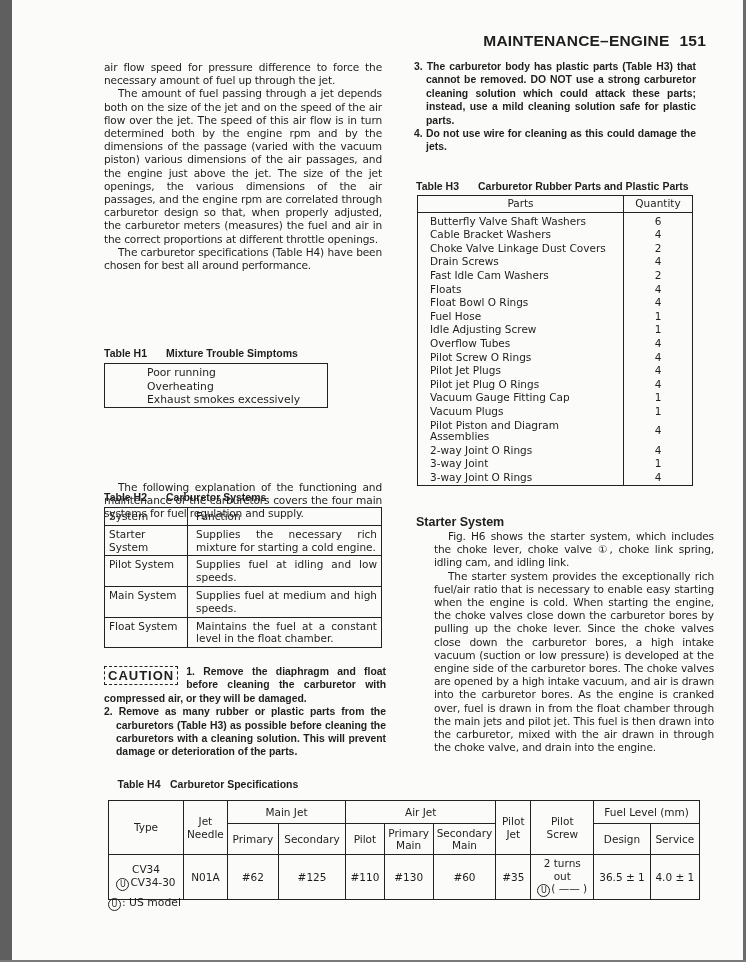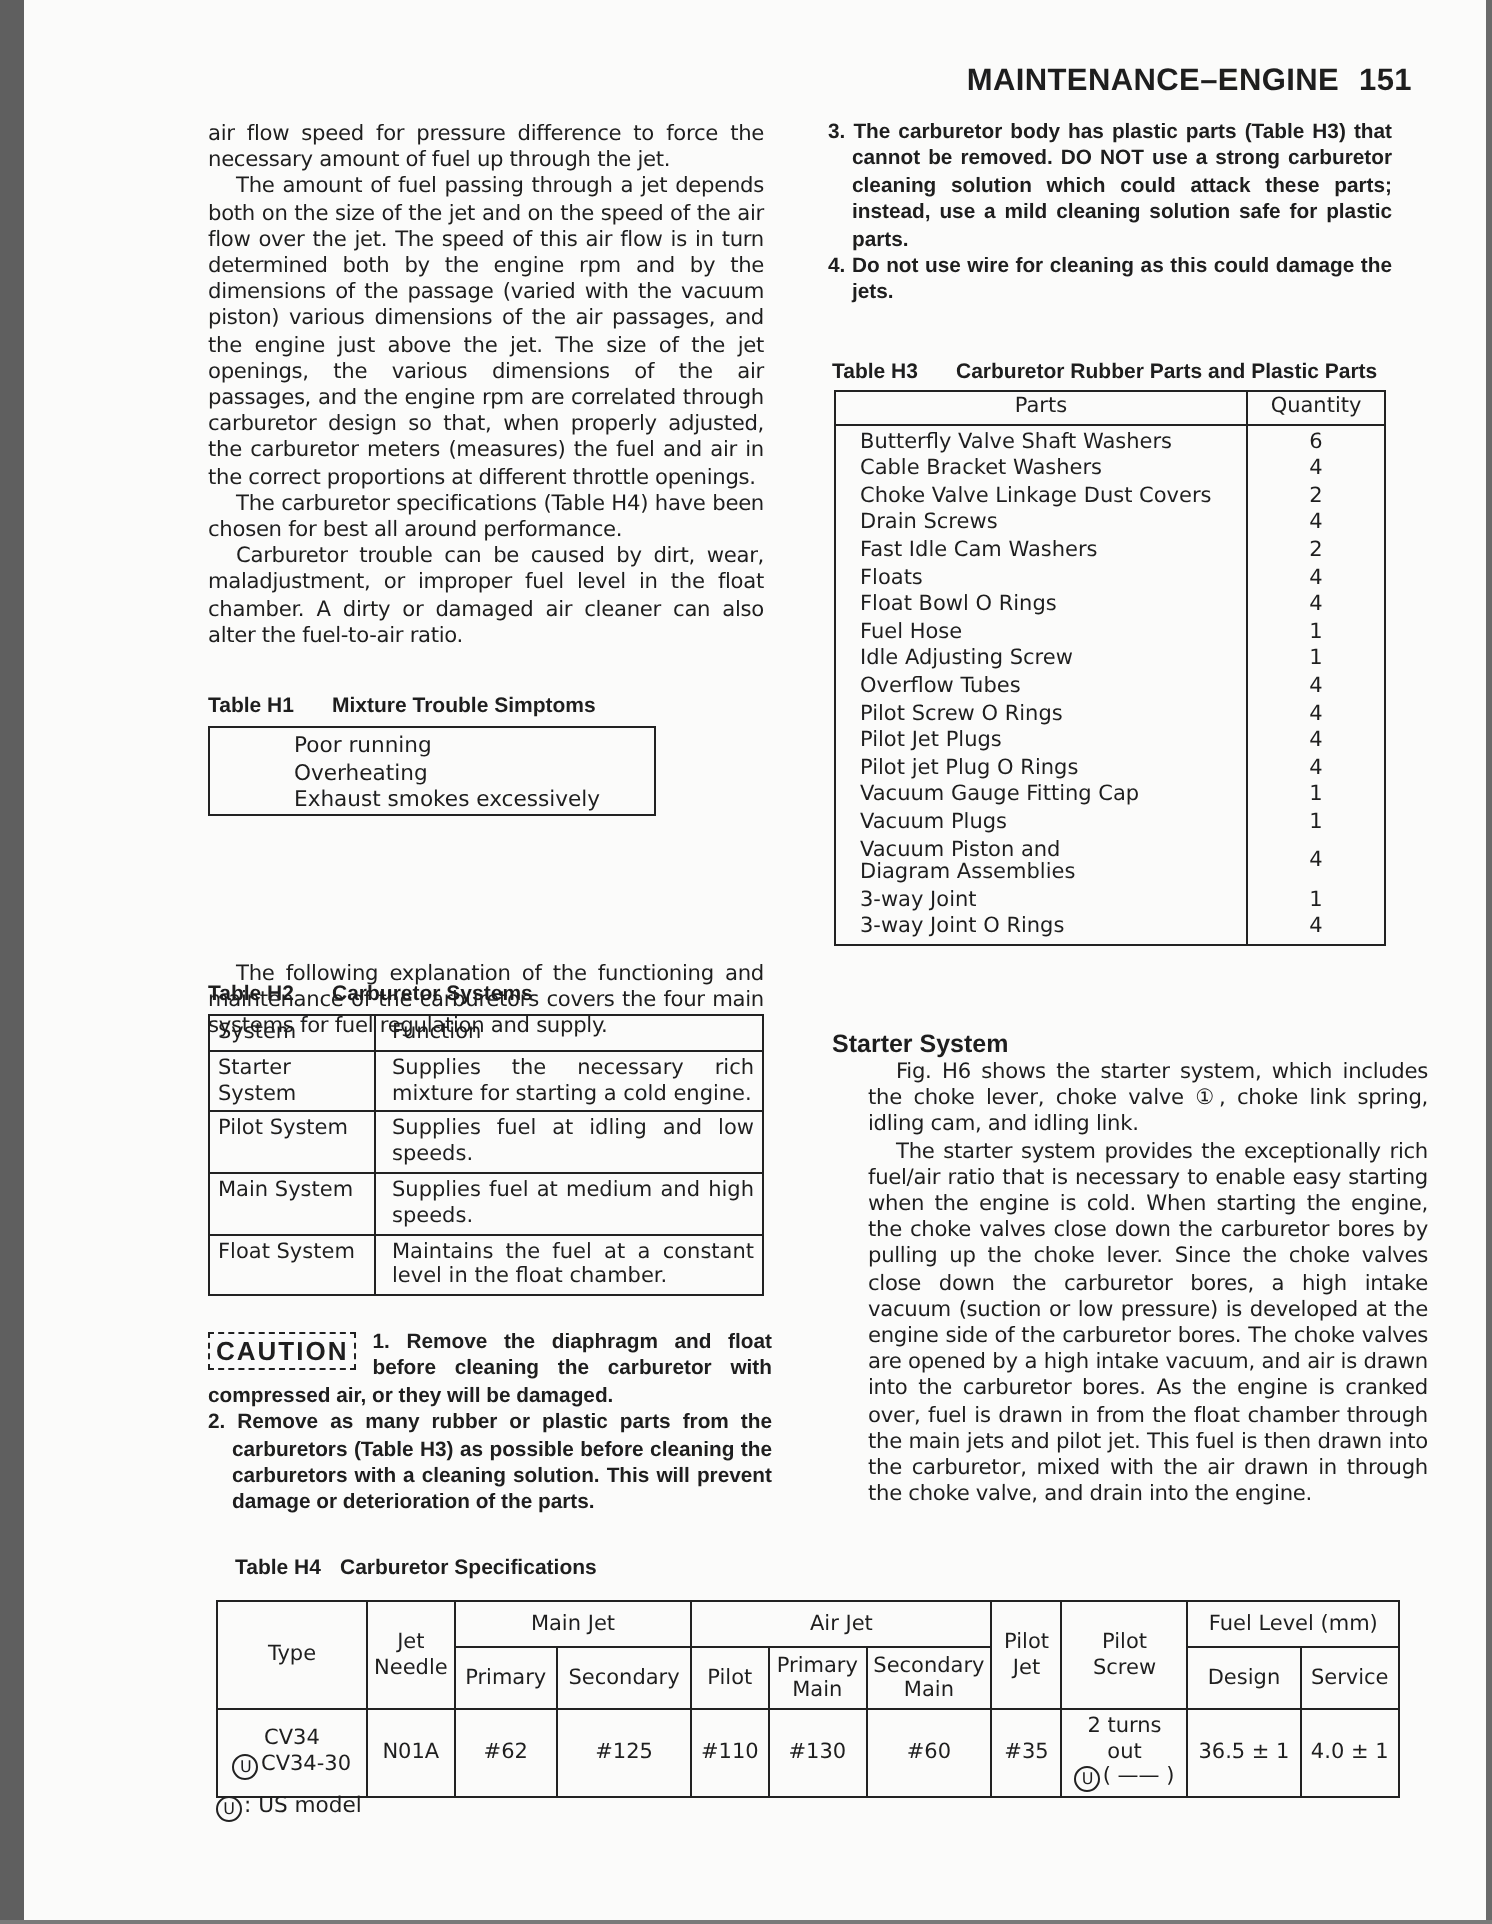--- a/index.html
+++ b/index.html
@@ -107,21 +107,20 @@
 <div class="bottom-edge"></div>
 
 <div class="running-head">
   <span>MAINTENANCE–ENGINE</span><span class="pg">151</span>
 </div>
 
 <div class="para" style="left:104px; top:61px; width:278px;">
   <p>air flow speed for pressure difference to force the necessary amount of fuel up through the jet.</p>
   <p class="indent">The amount of fuel passing through a jet depends both on the size of the jet and on the speed of the air flow over the jet. The speed of this air flow is in turn determined both by the engine rpm and by the dimensions of the passage (varied with the vacuum piston) various dimensions of the air passages, and the engine just above the jet.  The size of the jet openings, the various dimensions of the air passages, and the engine rpm are correlated through carburetor design so that, when properly adjusted, the carburetor meters (measures) the fuel and air in the correct proportions at different throttle openings.</p>
   <p class="indent">The carburetor specifications (Table H4) have been chosen for best all around performance.</p>
-  <p class="indent">Carburetor trouble can be caused by dirt, wear, maladjustment, or improper fuel level in the float chamber. A dirty or damaged air cleaner can also alter the fuel-to-air ratio.</p>
 </div>
 
 <div class="tbl-title" style="left:104px; top:347px;">
   <span class="num">Table H1</span><span>Mixture Trouble Simptoms</span>
 </div>
 <div class="h1-box">
   <div>Poor running</div>
   <div>Overheating</div>
   <div>Exhaust smokes excessively</div>
 </div>
@@ -234,21 +233,25 @@
       </tr>
     <tr>
         <td class="p">Vacuum Gauge Fitting Cap</td>
         <td class="q">1</td>
       </tr>
     <tr>
         <td class="p">Vacuum Plugs</td>
         <td class="q">1</td>
       </tr>
     <tr>
-        <td class="p wrap" style="padding-right:60px;">Vacuum Piston and Diagram Assemblies</td>
+        <td class="p wrap" style="padding-right:60px;">Pilot Piston and Diagram Assemblies</td>
+        <td class="q">4</td>
+      </tr>
+    <tr>
+        <td class="p">2-way Joint O Rings</td>
         <td class="q">4</td>
       </tr>
     <tr>
         <td class="p">3-way Joint</td>
         <td class="q">1</td>
       </tr>
     <tr>
         <td class="p">3-way Joint O Rings</td>
         <td class="q">4</td>
       </tr>

